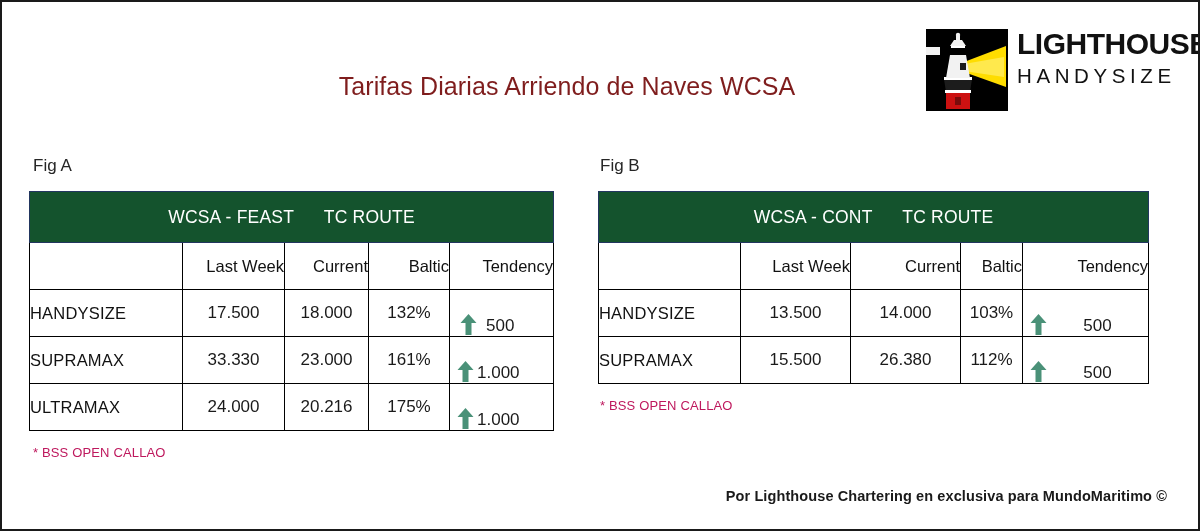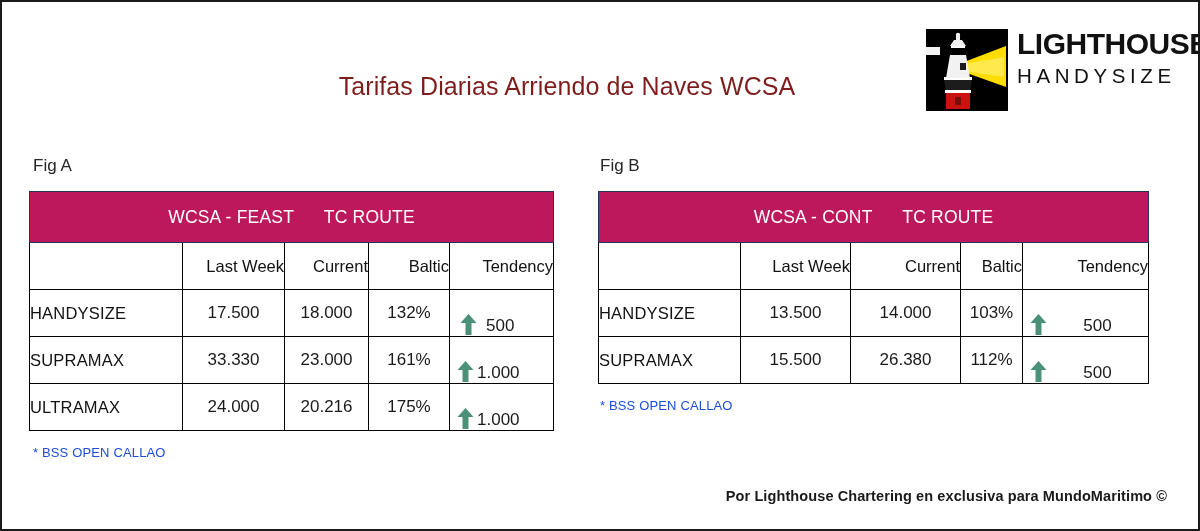--- a/index.html
+++ b/index.html
@@ -92,21 +92,21 @@
   #table-a { left: 27px; top: 189px; width: 524px; }
   #table-b { left: 596px; top: 189px; width: 550px; }
 
   table.rate-table td,
   table.rate-table th {
     border: 1.5px solid #000000;
     padding: 0;
     font-weight: normal;
   }
   .tbl-title {
-    background: #be185d;
+    background: #14532d;
     color: #ffffff;
     font-size: 17.5px;
     font-weight: bold;
     height: 50px;
     text-align: center;
     letter-spacing: 0.2px;
     border-color: #22365f !important;
     white-space: pre;
   }
   .col-head {
@@ -156,21 +156,21 @@
   .tend-val.pad-b {
     flex: 1 1 auto;
     text-align: center;
     margin-left: 0;
   }
 
   
   .note {
     position: absolute;
     font-size: 13px;
-    color: #1d4ed8;
+    color: #be185d;
     letter-spacing: 0.15px;
   }
   .note-a { left: 31px; top: 443px; }
   .note-b { left: 598px; top: 396px; }
 
   .credit {
     position: absolute;
     right: 31px;
     bottom: 25px;
     font-size: 14.5px;

